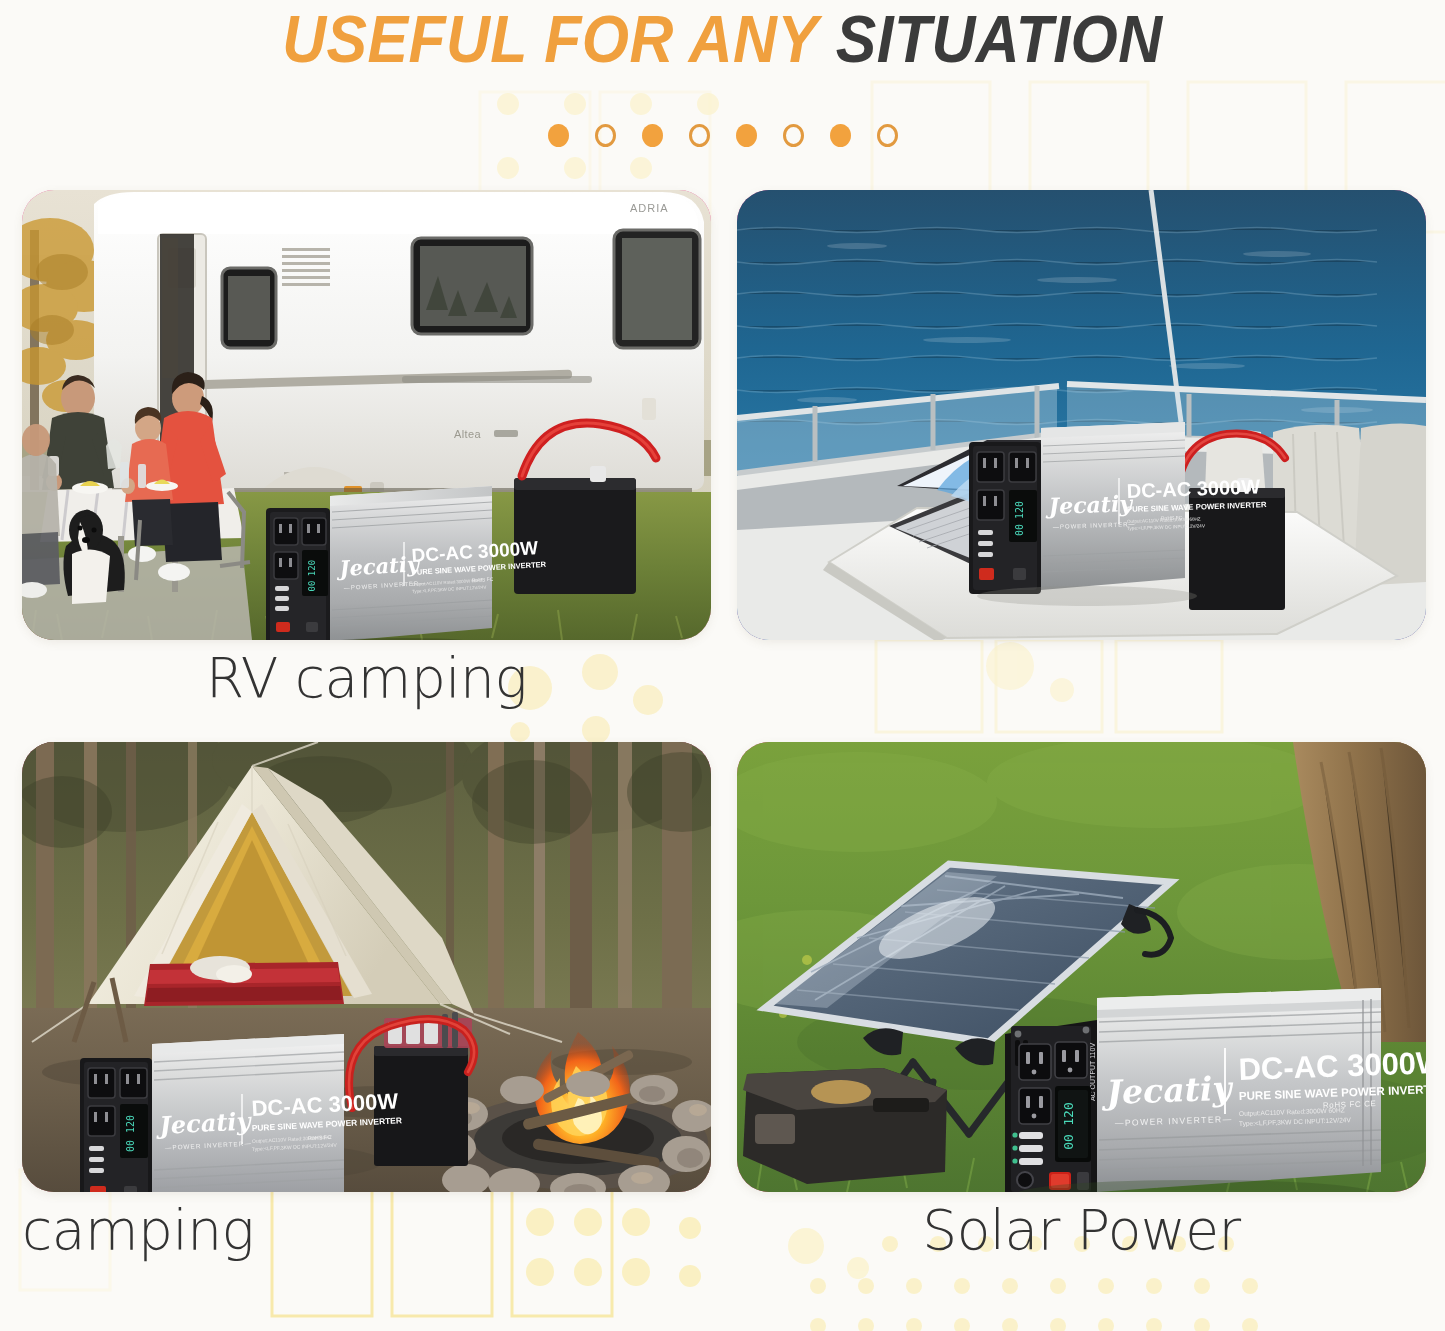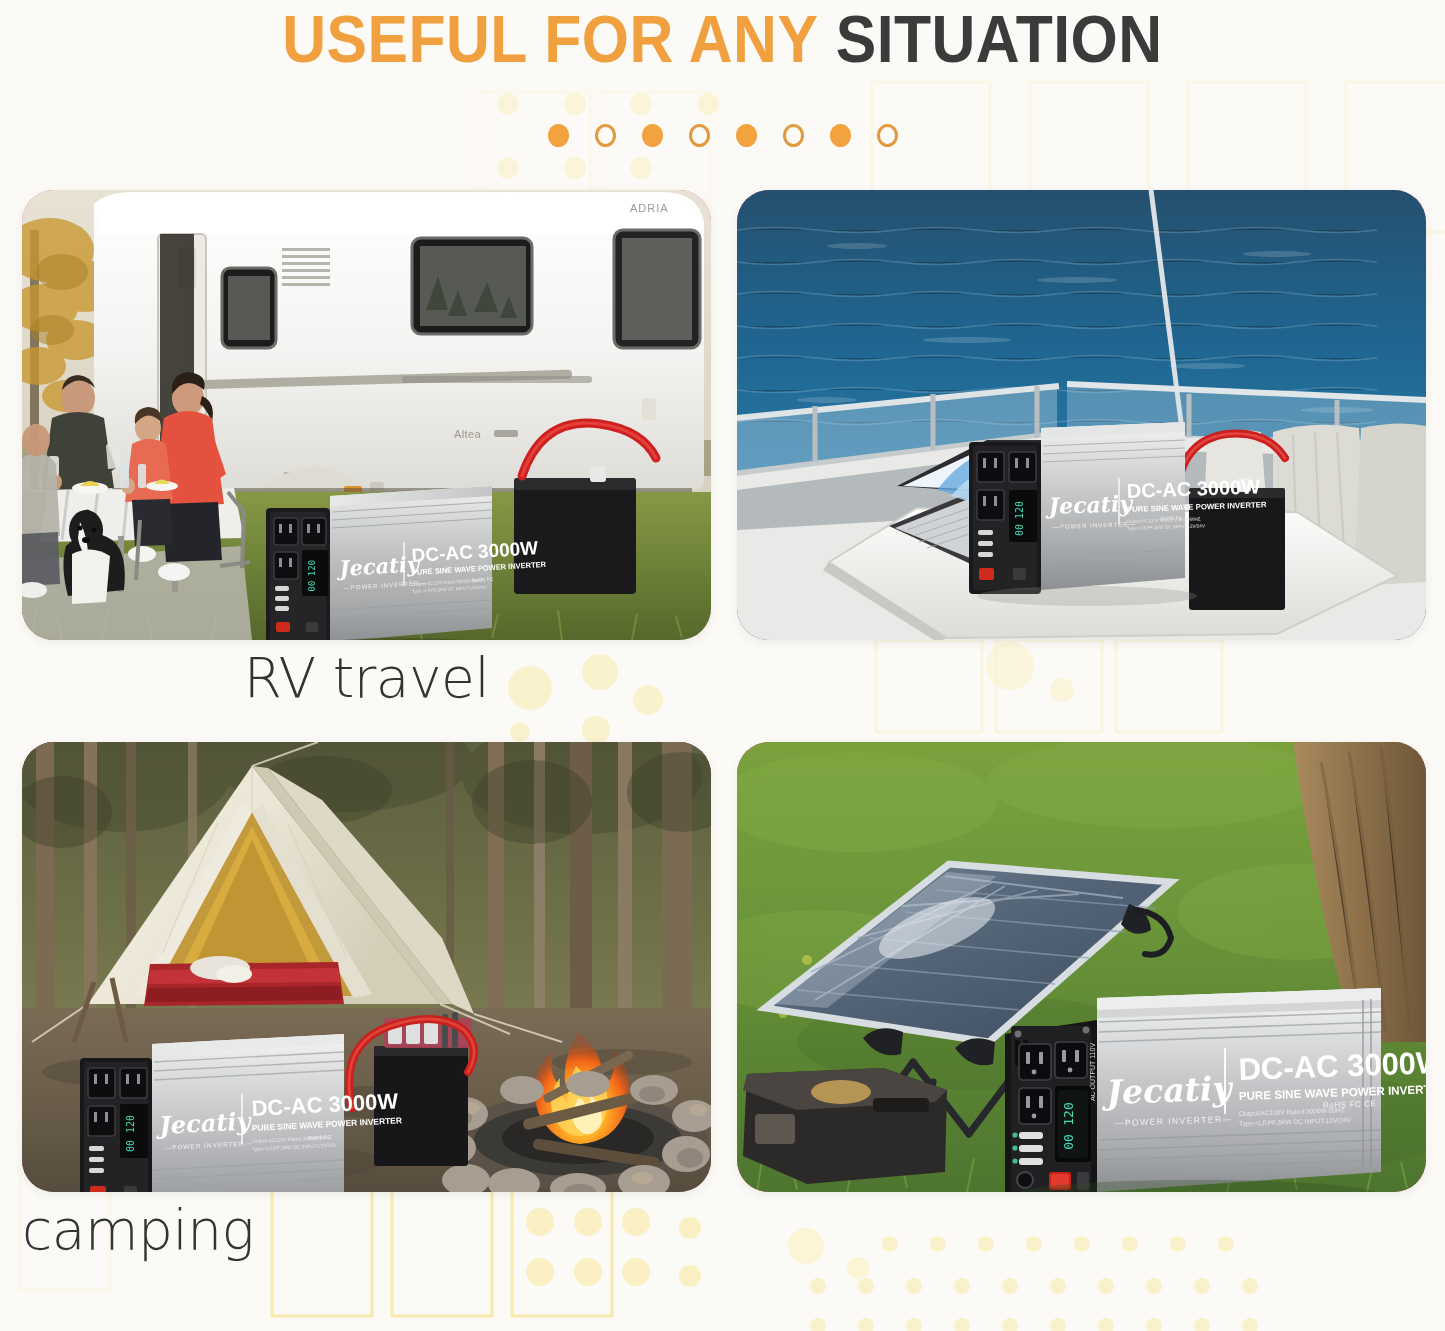--- a/index.html
+++ b/index.html
@@ -8,21 +8,21 @@
     background:#fbfaf7;
     font-family:"Liberation Sans", sans-serif;
     position:relative;overflow:hidden;
   }
   
   #watermark{position:absolute;inset:0;z-index:0;pointer-events:none;}
 
   
   .title-wrap{
     position:absolute;left:0;top:0;width:1445px;height:78px;
-    display:flex;align-items:center;justify-content:center;z-index:3;
+    display:flex;align-items:center;justify-content:center;z-index:3;font-style:italic;
   }
   .title{
     font-family:"Liberation Sans", sans-serif;
     font-weight:bold;font-size:66px;letter-spacing:0.5px;
     white-space:nowrap;line-height:1;
     transform:scaleX(0.92);transform-origin:center;
   }
   .t-orange{color:#F0A03E;}
   .t-dark{color:#3B3B3B;}
 
@@ -444,21 +444,21 @@
           <text x="390" y="372" font-family="Liberation Sans, sans-serif" font-weight="bold" font-size="19" fill="#ffffff" transform="rotate(-3.5 390 372)">DC-AC 3000W</text>
           <text x="390" y="385" font-family="Liberation Sans, sans-serif" font-weight="bold" font-size="7.5" fill="#ffffff" transform="rotate(-3.5 390 385)">PURE SINE WAVE POWER INVERTER</text>
           <text x="390" y="396" font-family="Liberation Sans, sans-serif" font-size="4.4" fill="#e4e4e4" transform="rotate(-3.5 390 396)">Output:AC110V   Rated:3000W 60HZ</text>
           <text x="390" y="403" font-family="Liberation Sans, sans-serif" font-size="4.4" fill="#e4e4e4" transform="rotate(-3.5 390 403)">Type:&lt;LF,PF,3KW  DC INPUT:12V/24V</text>
           <text x="450" y="392" font-family="Liberation Sans, sans-serif" font-size="5" fill="#eeeeee" transform="rotate(-3.5 450 392)">RoHS FC</text>
 
           <ellipse cx="380" cy="456" rx="92" ry="8" fill="#2f3a1c" opacity="0.35"></ellipse>
         </g>
       </svg>
     </div>
-    <div class="caption">RV travel</div>
+    <div class="caption">RV camping</div>
   </div>
 
   <div class="cell c2">
     <div class="photo">
       <svg viewBox="0 0 689 450" preserveAspectRatio="xMidYMid slice">
         <defs>
           <linearGradient id="seaG" x1="0" y1="0" x2="0" y2="1">
             <stop offset="0" stop-color="#25506f"></stop>
               <stop offset="0.35" stop-color="#1f6691"></stop>
             <stop offset="0.7" stop-color="#2a7cab"></stop>
@@ -1023,15 +1023,16 @@
           <path d="M488 306 L488 372" stroke="#ffffff" stroke-width="2" opacity="0.92"></path>
           <text x="502" y="338" font-family="Liberation Sans, sans-serif" font-weight="bold" font-size="31" fill="#ffffff" transform="rotate(-2 502 338)">DC-AC 3000W</text>
           <text x="502" y="358" font-family="Liberation Sans, sans-serif" font-weight="bold" font-size="11.6" fill="#ffffff" transform="rotate(-2 502 358)">PURE SINE WAVE POWER INVERTER</text>
           <text x="502" y="374" font-family="Liberation Sans, sans-serif" font-size="6.6" fill="#e9e9e9" transform="rotate(-2 502 374)">Output:AC110V   Rated:3000W  60HZ</text>
           <text x="502" y="384" font-family="Liberation Sans, sans-serif" font-size="6.6" fill="#e9e9e9" transform="rotate(-2 502 384)">Type:&lt;LF,PF,3KW   DC INPUT:12V/24V</text>
           <text x="586" y="366" font-family="Liberation Sans, sans-serif" font-size="8" fill="#f2f2f2" letter-spacing="0.6" transform="rotate(-2 586 366)">RoHS  FC  CE</text>
         </g>
         <ellipse cx="460" cy="452" rx="180" ry="14" fill="#2f4a1e" opacity="0.3"></ellipse>
       </svg>
     </div>
+    <div class="caption">Solar Power</div>
   </div>
 
 </div>
 
 </body></html>

